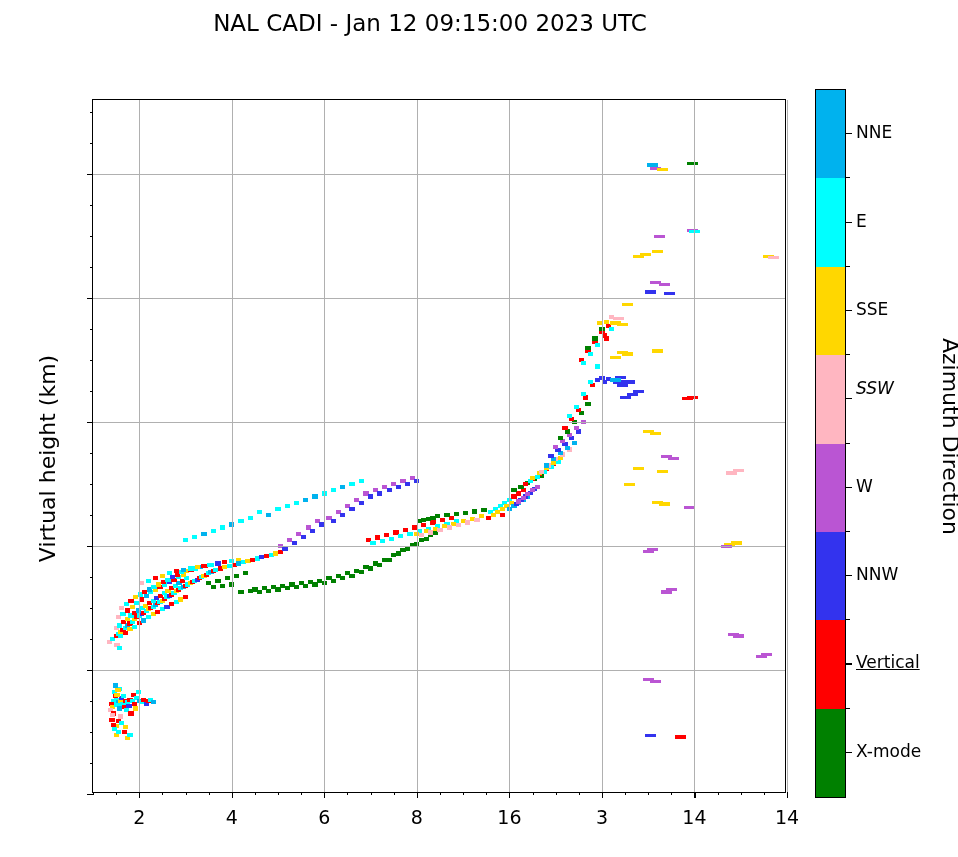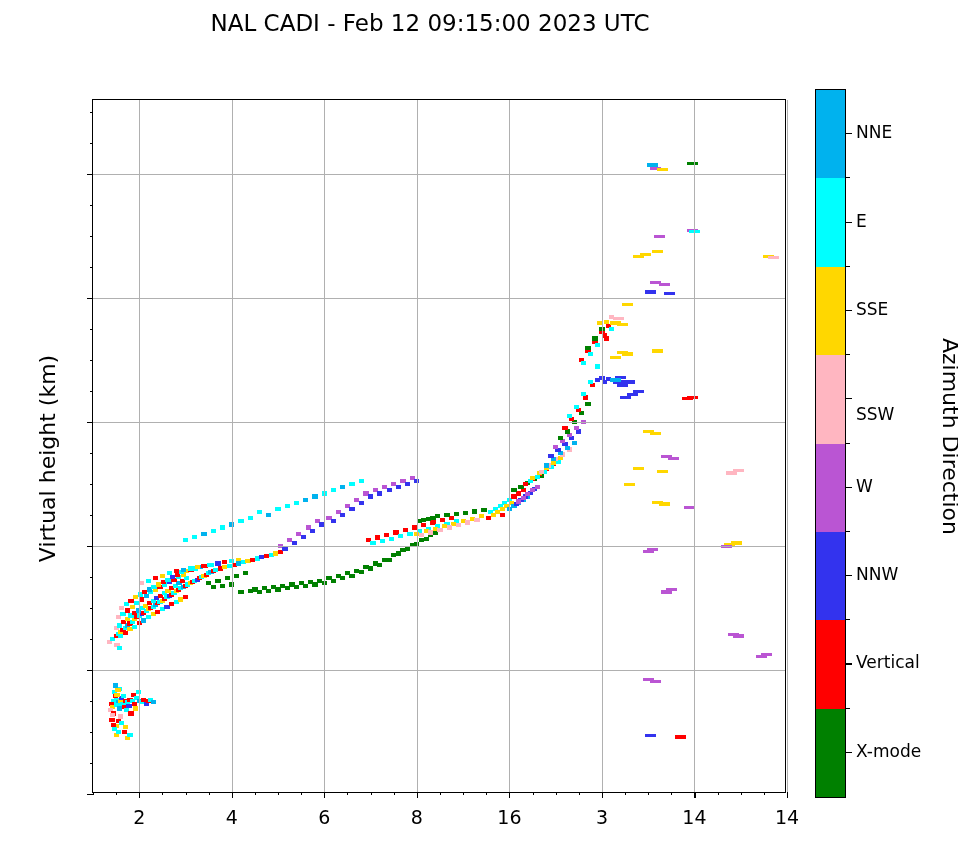--- a/index.html
+++ b/index.html
@@ -48,21 +48,21 @@
           margin-top:-11px;}
   .cedge{position:absolute;left:846px;width:4px;height:1px;background:#000;}
   #cbtitle{position:absolute;left:750px;top:424px;width:400px;text-align:center;
            font-size:22px;transform:rotate(90deg);transform-origin:50% 50%;}
 </style>
 </head>
 <body>
 
 <div id="figure">
 
-  <div id="title">NAL CADI - Feb 12 09:15:00 2023 UTC</div>
+  <div id="title">NAL CADI - Jan 12 09:15:00 2023 UTC</div>
 
   <div id="axes">
     <div id="plotclip">
         <div class="px" style="left: 18.22px; top: 598.954px; width: 5.2px; height: 4.2px; background: rgb(0, 255, 255);"></div>
         <div class="px" style="left: 15.9067px; top: 602.052px; width: 5.2px; height: 4.2px; background: rgb(255, 0, 0);"></div>
         <div class="px" style="left: 20.5333px; top: 597.714px; width: 5.2px; height: 4.2px; background: rgb(0, 255, 255);"></div>
         <div class="px" style="left: 16.832px; top: 605.15px; width: 5.2px; height: 4.2px; background: rgb(255, 215, 0);"></div>
         <div class="px" style="left: 22.8467px; top: 600.193px; width: 5.2px; height: 4.2px; background: rgb(0, 178, 238);"></div>
         <div class="px" style="left: 14.9813px; top: 608.248px; width: 5.2px; height: 4.2px; background: rgb(255, 182, 193);"></div>
         <div class="px" style="left: 19.608px; top: 593.996px; width: 5.2px; height: 4.2px; background: rgb(255, 0, 0);"></div>
@@ -666,27 +666,27 @@
 
 <div class="ctk" style="top: 133.188px;"></div>
     <div class="ctklab" style="top: 133.188px;">NNE</div>
     <div class="ctk" style="top: 221.562px;"></div>
     <div class="ctklab" style="top: 221.562px;">E</div>
     <div class="cedge" style="top: 177.375px;"></div>
     <div class="ctk" style="top: 309.938px;"></div>
     <div class="ctklab" style="top: 309.938px;">SSE</div>
     <div class="cedge" style="top: 265.75px;"></div>
     <div class="ctk" style="top: 398.312px;"></div>
-    <div class="ctklab" style="top: 415px;">SSW</div>
+    <div class="ctklab" style="top: 389px; font-style: italic;">SSW</div>
     <div class="cedge" style="top: 354.125px;"></div>
     <div class="ctk" style="top: 486.688px;"></div>
     <div class="ctklab" style="top: 486.688px;">W</div>
     <div class="cedge" style="top: 442.5px;"></div>
     <div class="ctk" style="top: 575.062px;"></div>
     <div class="ctklab" style="top: 575.062px;">NNW</div>
     <div class="cedge" style="top: 530.875px;"></div>
     <div class="ctk" style="top: 663.438px;"></div>
-    <div class="ctklab" style="top: 663.438px;">Vertical</div>
+    <div class="ctklab" style="top: 663.438px; text-decoration: underline;">Vertical</div>
     <div class="cedge" style="top: 619.25px;"></div>
     <div class="ctk" style="top: 751.812px;"></div>
     <div class="ctklab" style="top: 751.812px;">X-mode</div>
     <div class="cedge" style="top: 707.625px;"></div>
   </div>
 
 </body></html>

